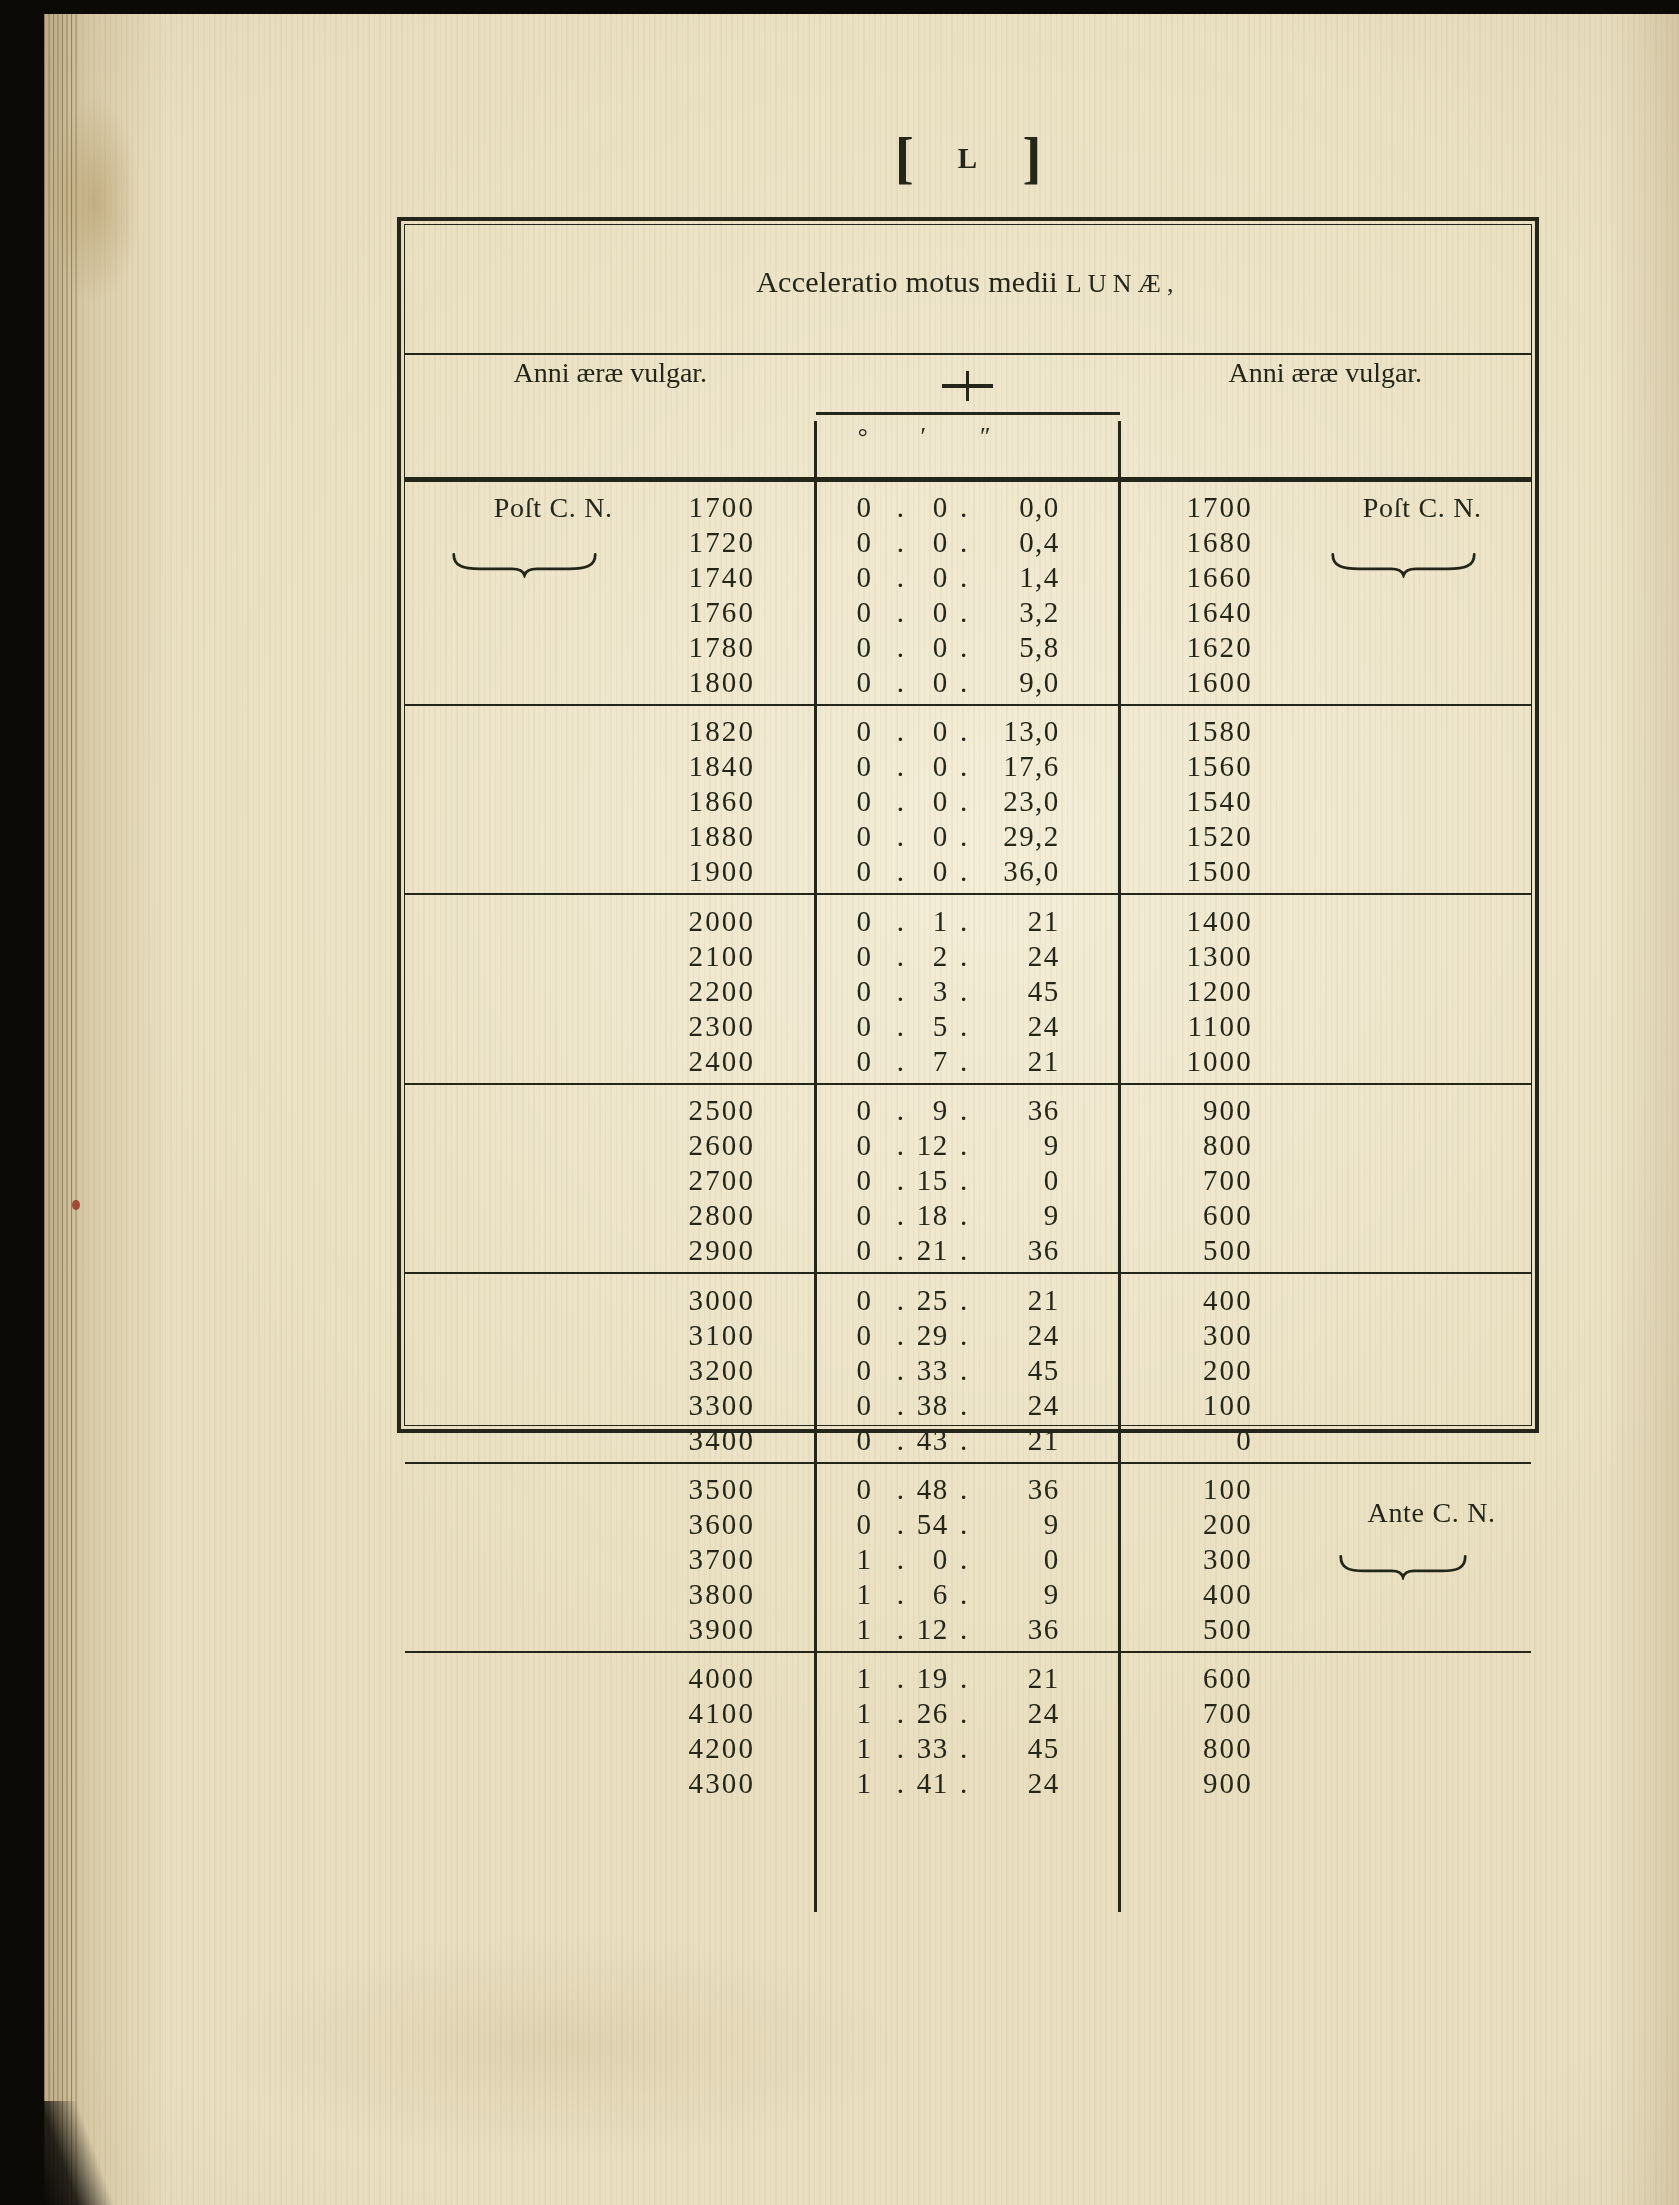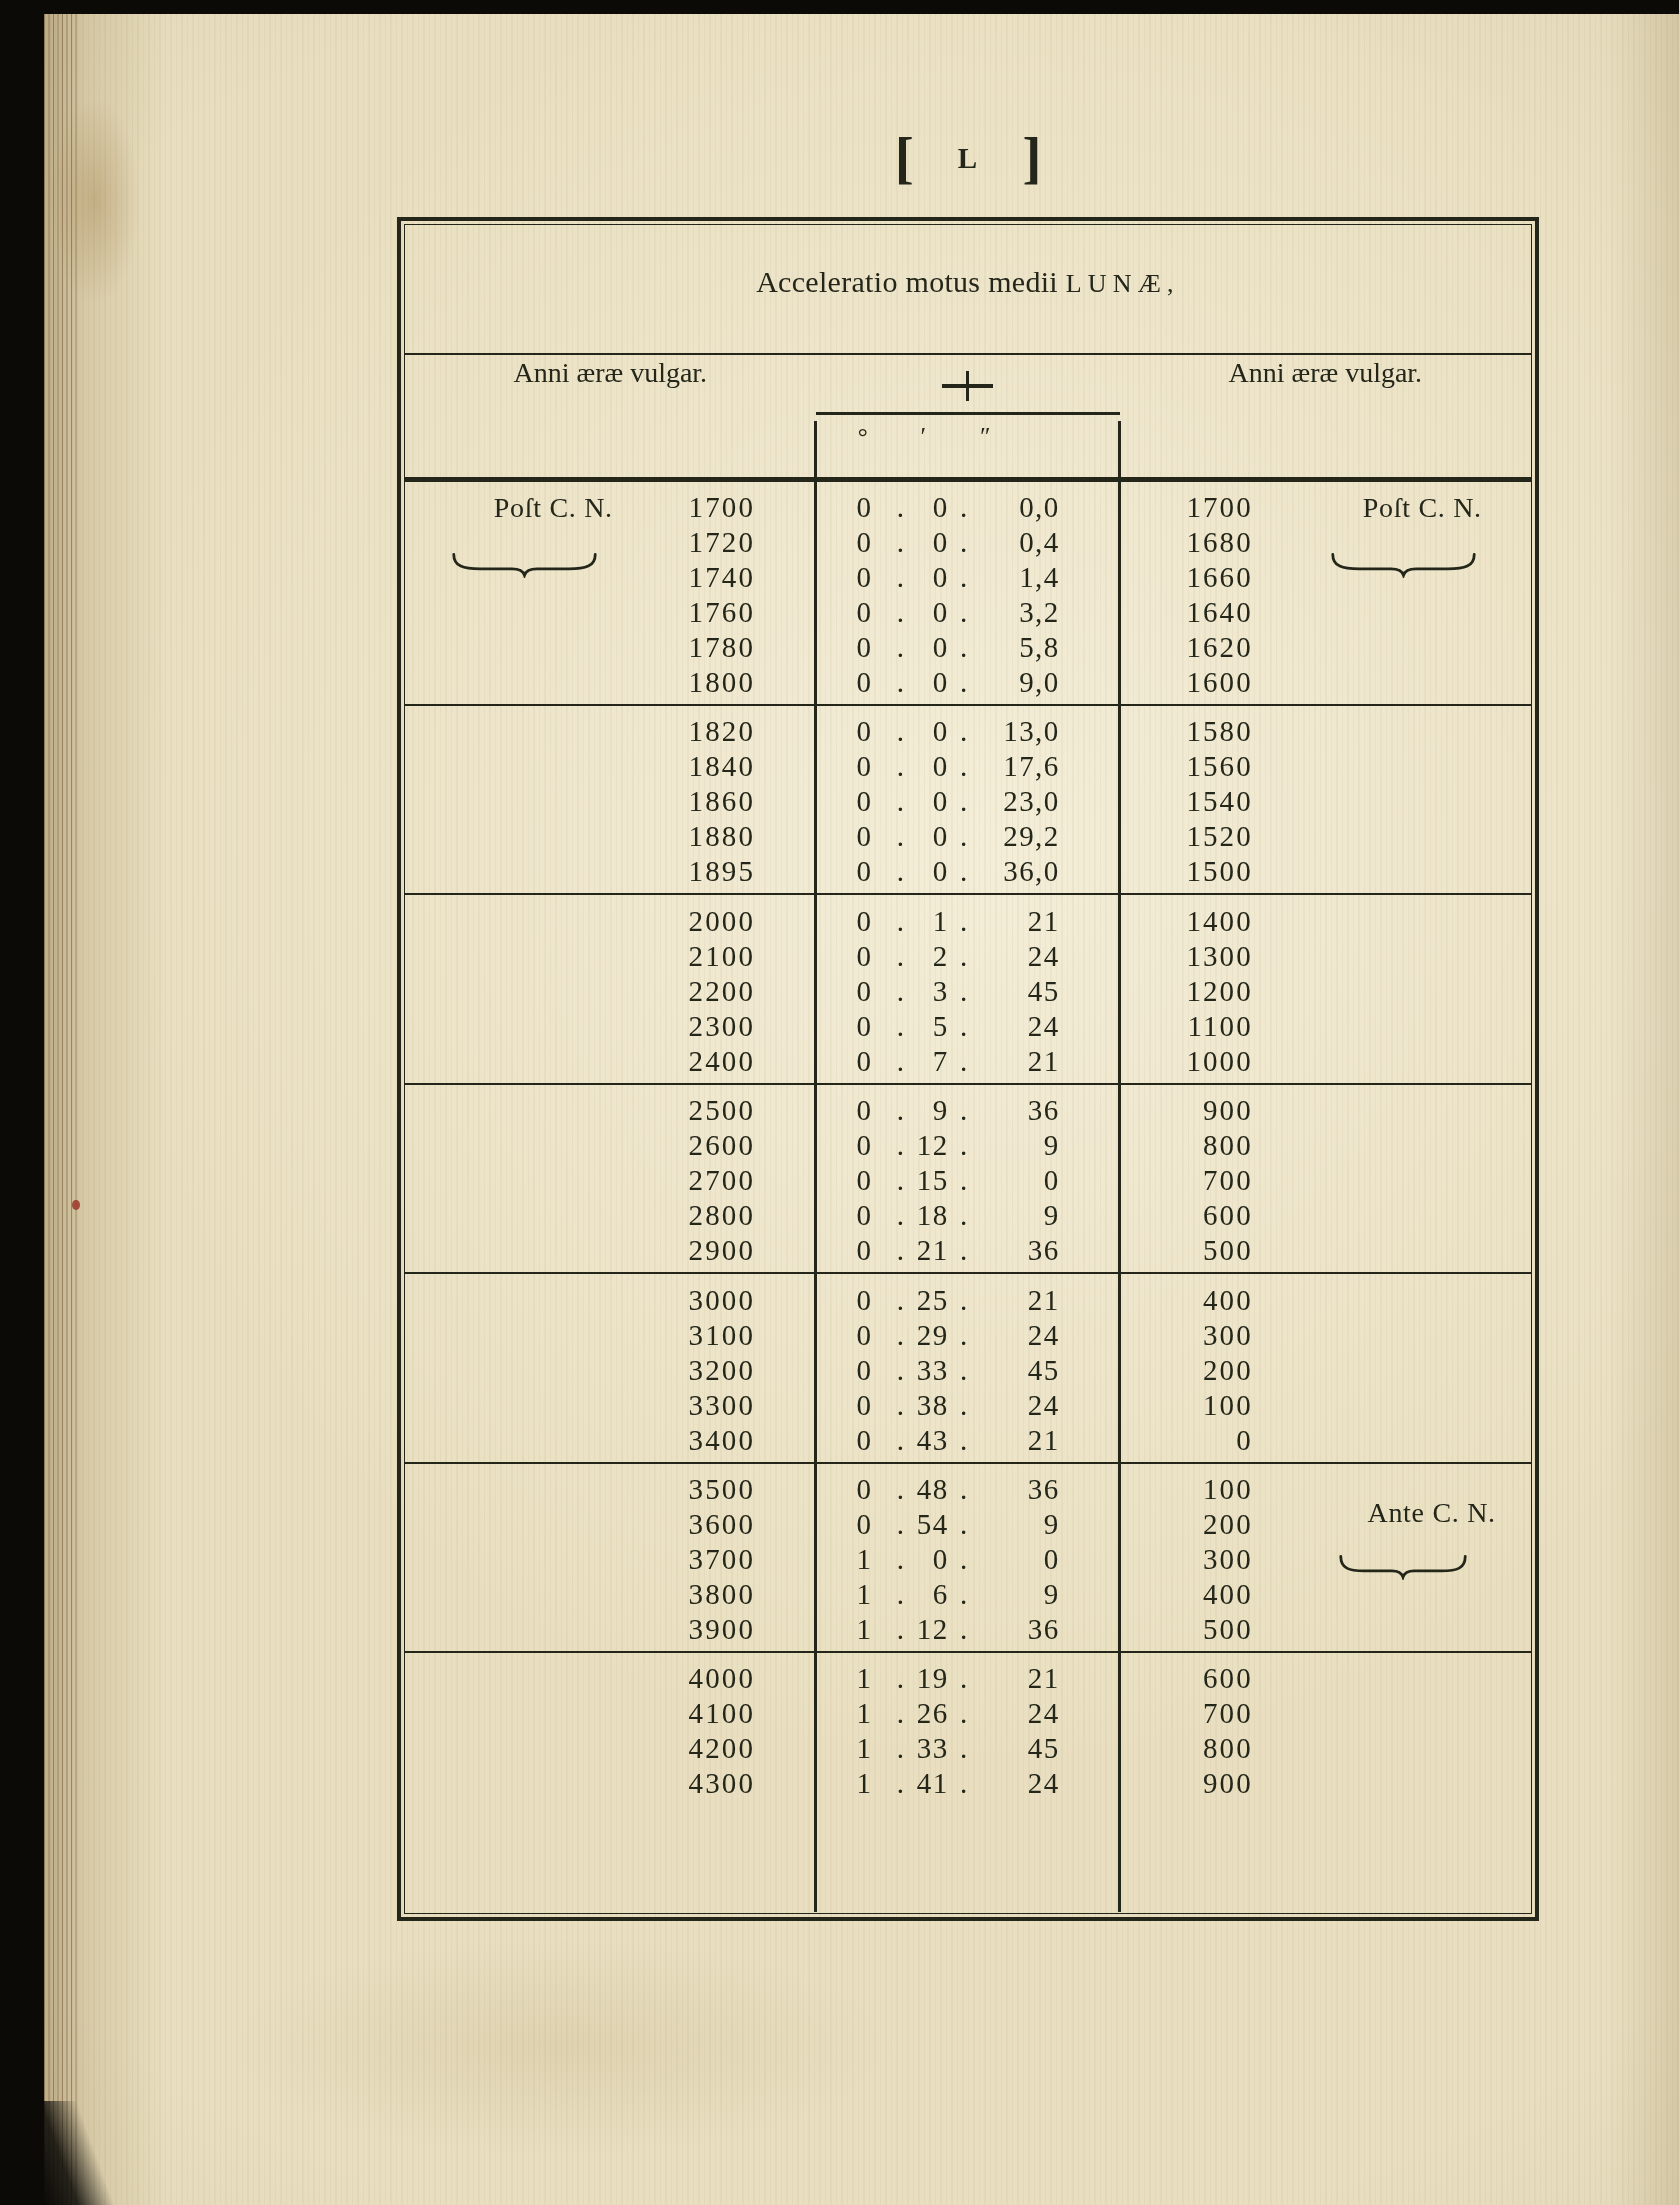--- a/index.html
+++ b/index.html
@@ -47,21 +47,21 @@
   
   .page-mark {
     position:absolute; left:397px; top:129px; width:1142px;
     text-align:center; color:var(--ink);
   }
   .page-mark .bracket { font-size:57px; font-weight:700; line-height:58px; vertical-align:middle; }
   .page-mark .letter  { font-size:29px; font-weight:700; vertical-align:middle; margin:0 44px; letter-spacing:1.4px; }
 
   
   .table-frame {
-    position:absolute; left:397px; top:217px; width:1142px; height:1704px;
+    position:absolute; left:397px; top:217px; width:1142px; height:1216px;
     border:4.1px solid var(--ink);
   }
   .table-inner {
     position:absolute; inset:2.8px;
     border:1.4px solid var(--ink);
   }
 
   .tbl-title {
     margin-top:39px; text-align:center;
     font-size:30px; line-height:36px; letter-spacing:0.3px;
@@ -337,21 +337,21 @@
       <span class="m">0</span>
       <span class="dot dot2">.</span>
       <span class="s">29,2</span>
     </div>
     <div class="c-right">
       <span class="yr ry">1520</span>
     </div>
   </div>
           <div class="row">
     <div class="c-left">
-      <span class="yr">1895</span>
+      <span class="yr">1900</span>
     </div>
     <div class="c-mid">
       <span class="d">0</span>
       <span class="dot">.</span>
       <span class="m">0</span>
       <span class="dot dot2">.</span>
       <span class="s">36,0</span>
     </div>
     <div class="c-right">
       <span class="yr ry">1500</span>

